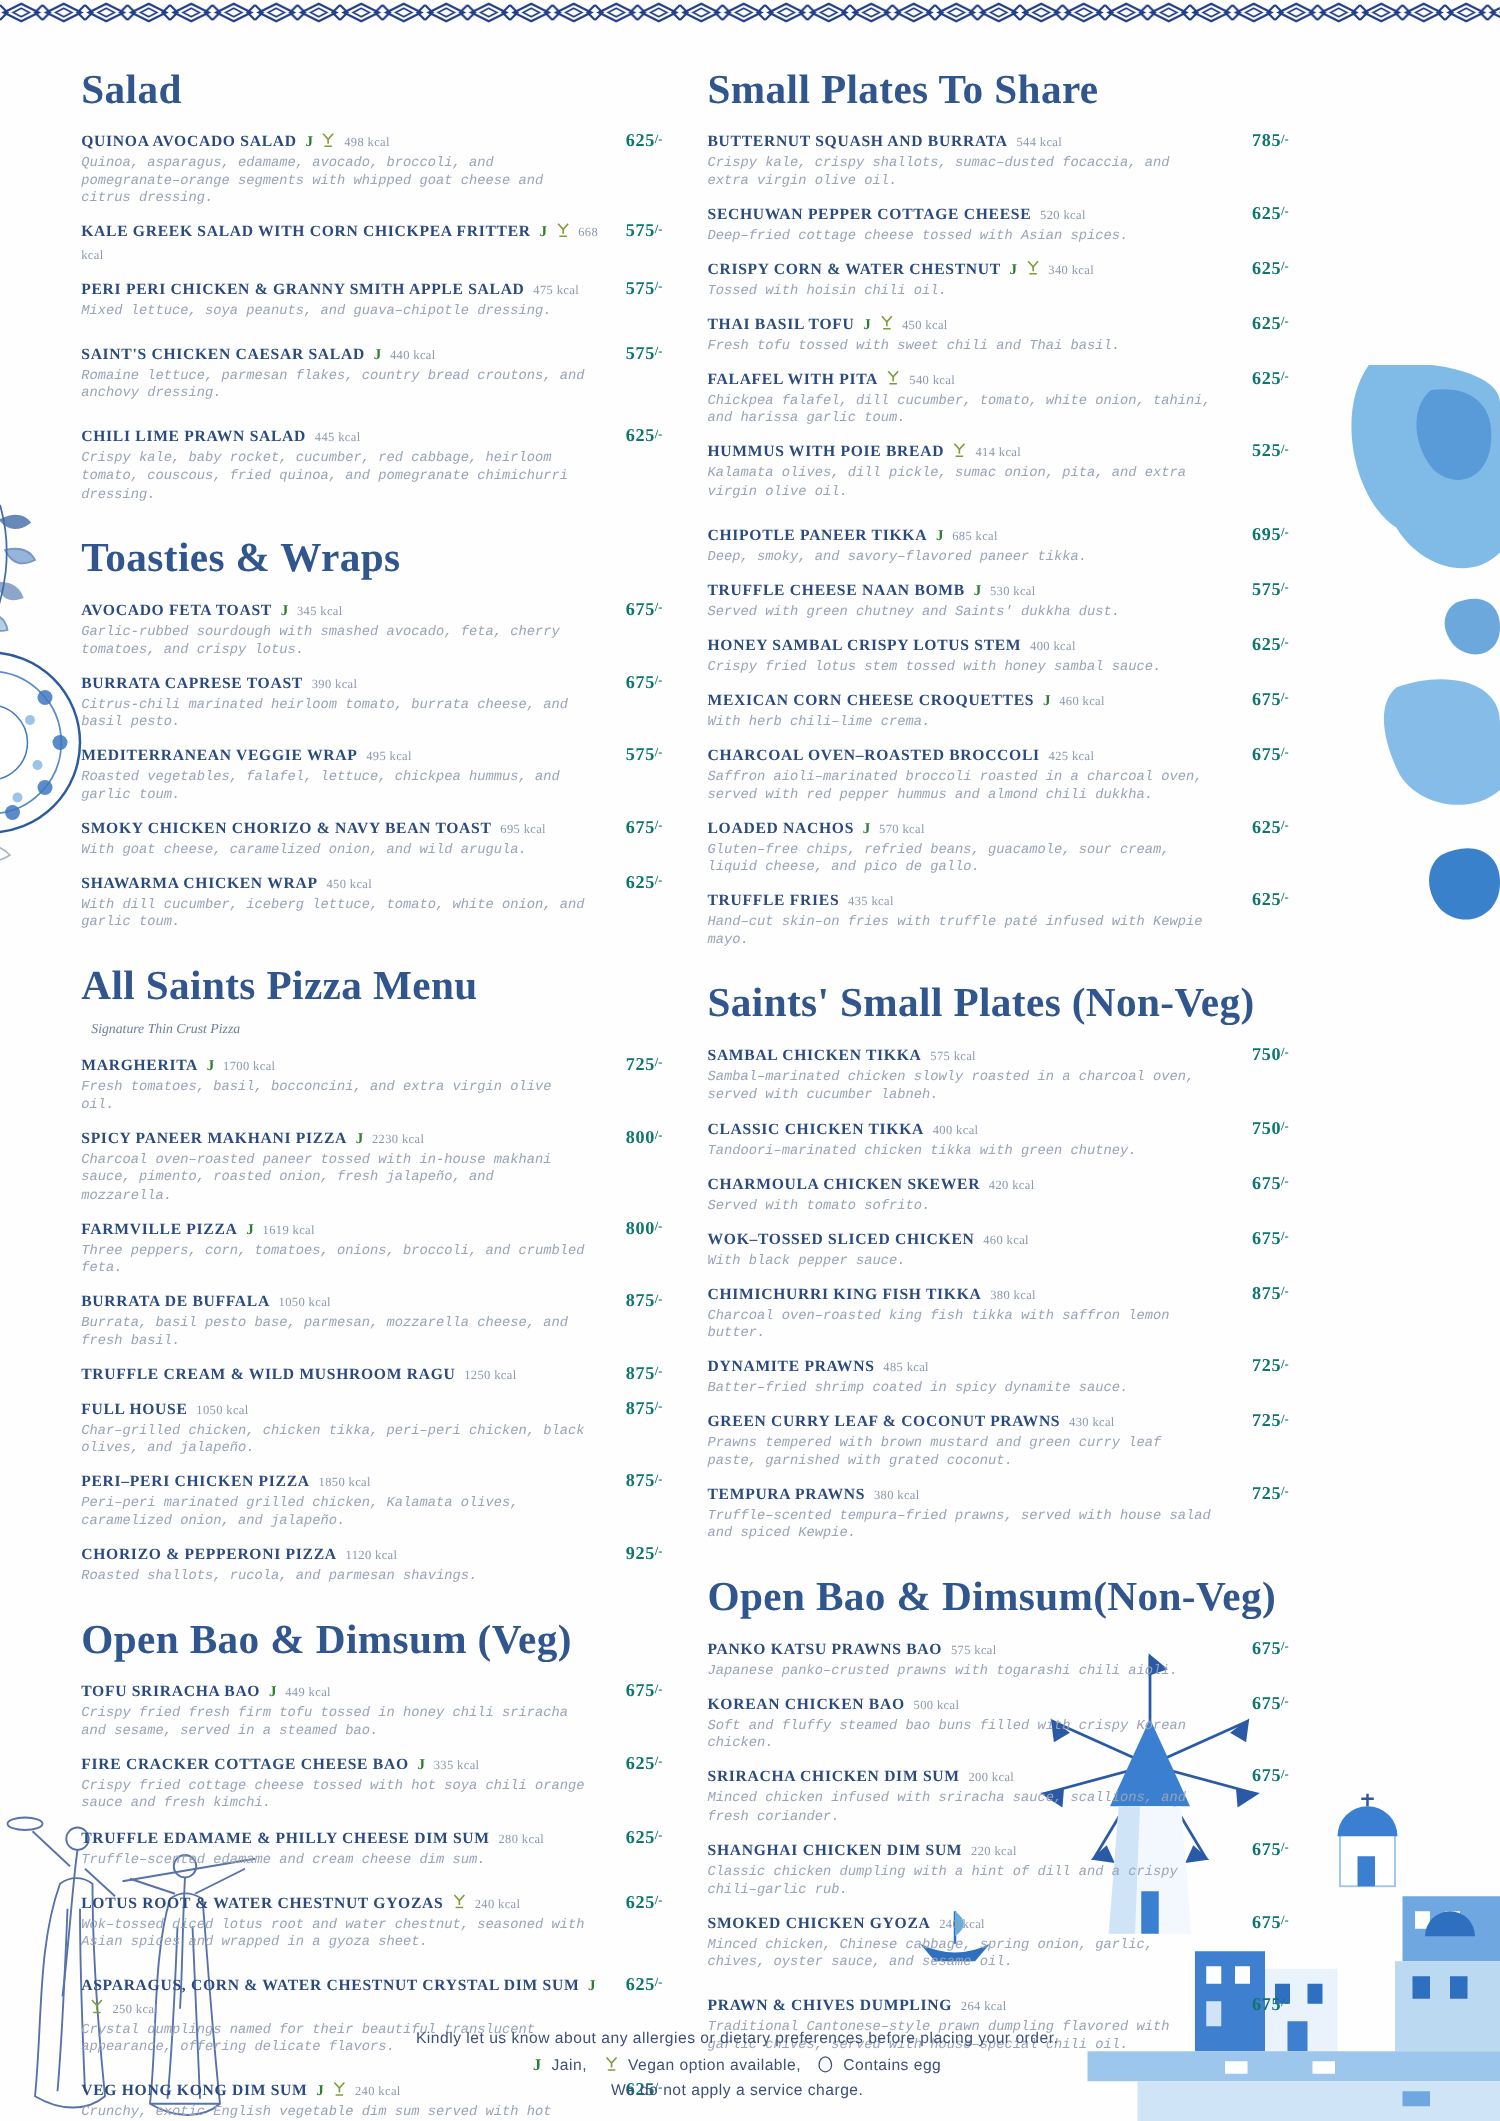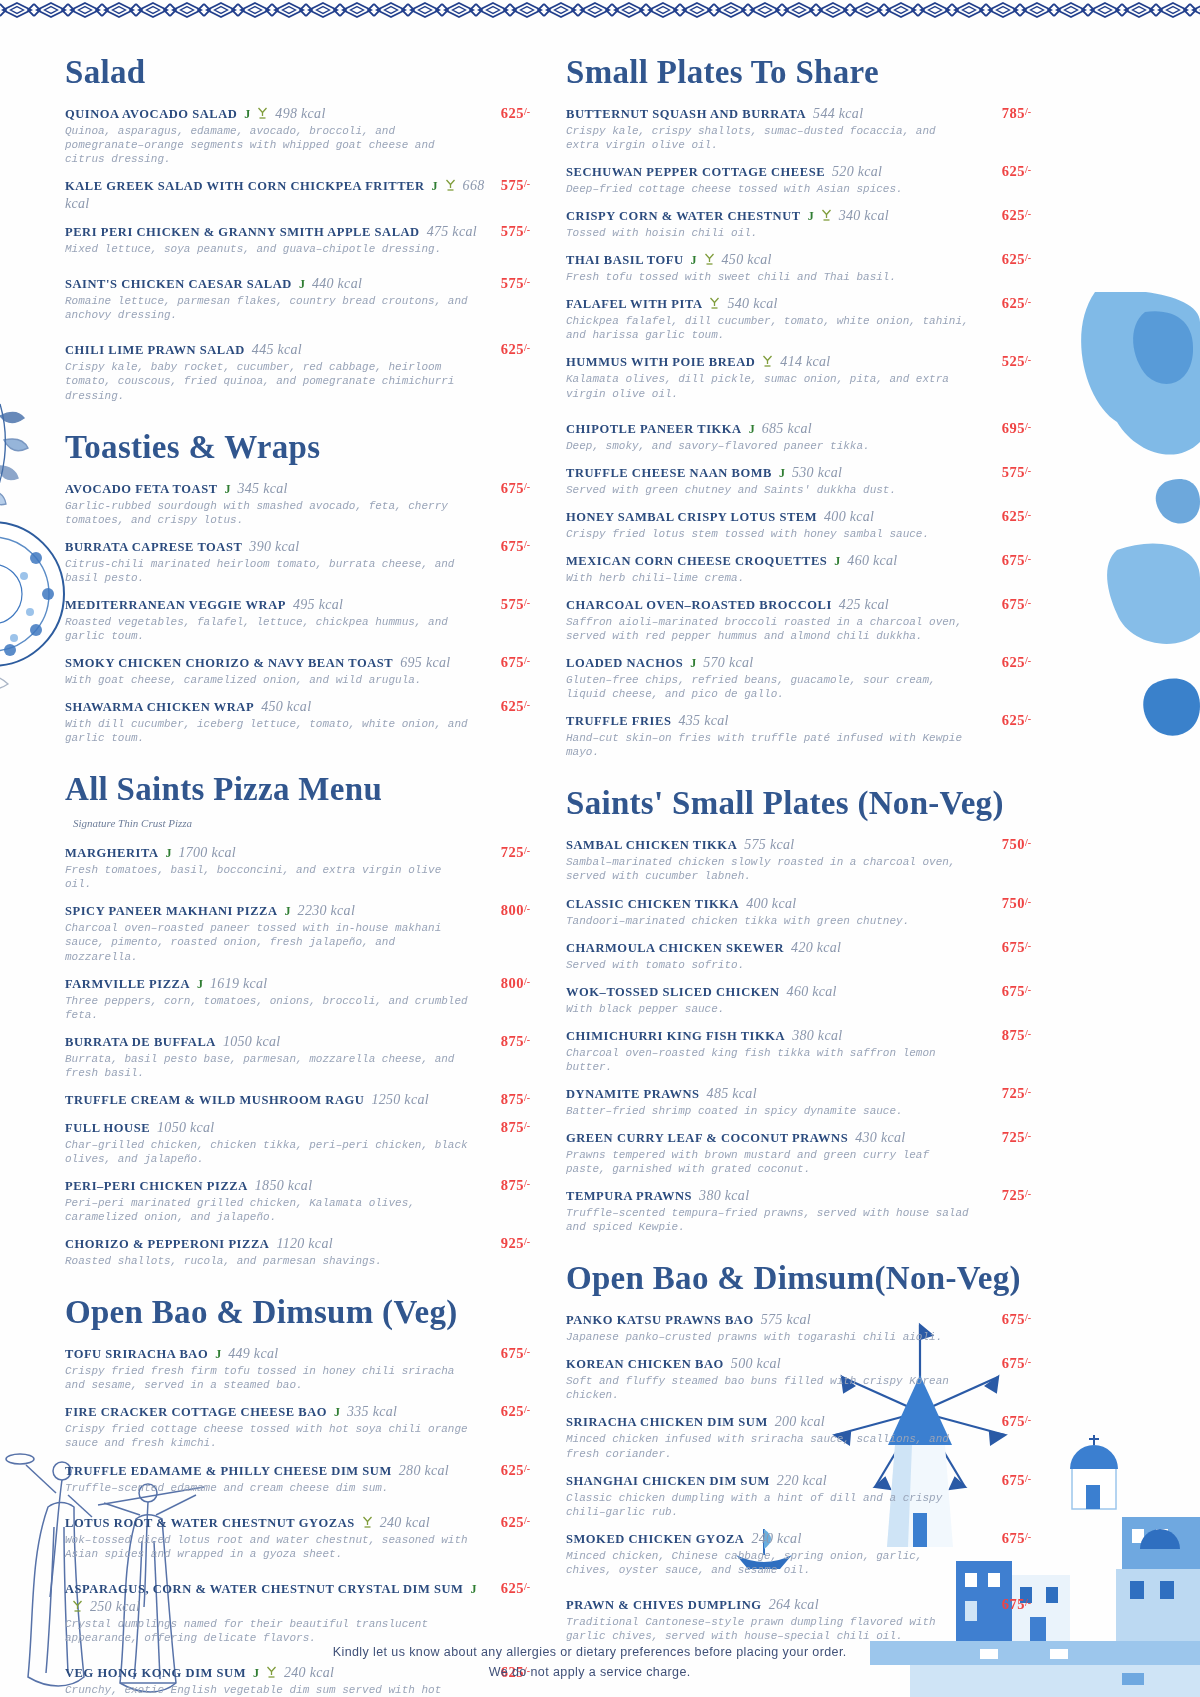--- a/index.html
+++ b/index.html
@@ -14,22 +14,22 @@
   .menu-section:first-child .section-title{margin-top:16px;}
   .section-subtitle{font-size:11px;font-style:italic;color:#6d7d99;margin:-4px 0 14px 8px;}
   .menu-item{margin-bottom:10px;}
   .menu-item.gap-before{margin-top:18px;}
   .item-head{display:flex;justify-content:space-between;align-items:baseline;}
   .item-left{flex:1;padding-right:10px;}
   .item-name{font-size:12.5px;font-weight:700;color:#2b4b7e;letter-spacing:.55px;}
   .diet-icon{display:inline-block;margin-left:7px;}
   .diet-icon.jain{color:#2f7d32;font-weight:700;font-size:12px;font-family:"Liberation Serif",serif;}
   .diet-icon svg{vertical-align:-1px;}
-  .item-kcal{font-size:14px;color:#8c98ae;margin-left:7px;letter-spacing:.3px;font-style:italic;}
-  .item-price{font-weight:700;color:#ef4444;white-space:nowrap;}
+  .item-kcal{font-size:10px;color:#8c98ae;margin-left:7px;letter-spacing:.3px;}
+  .item-price{font-weight:700;color:#0f766e;white-space:nowrap;}
   .item-price .pn{font-size:14.5px;letter-spacing:.5px;}
   .item-price .ps{font-size:10px;vertical-align:3px;}
   .item-desc{font-size:11px;font-style:italic;color:#99a4b8;line-height:1.28;margin-top:2px;width:88%;font-family:Liberation Mono, monospace;}
   
   .deco{position:absolute;z-index:1;pointer-events:none;}
   .deco-plate{left:-34px;top:398px;}
   .deco-islands{right:0;top:292px;}
   .deco-windmill{right:0;bottom:0;}
   .deco-figures{left:0;bottom:0;}
   
@@ -612,16 +612,30 @@
               <span class="item-price"><span class="pn">675</span><span class="ps">/-</span></span>
             </div>
             <div class="item-desc">Traditional Cantonese–style prawn dumpling flavored with garlic chives, served with house–special chili oil.</div>
           </div>
         </section>
       </div>
   </div>
 
   <div class="footer">
     <div class="f-line">Kindly let us know about any allergies or dietary preferences before placing your order.</div>
+    <div class="f-line legend">
+      <span class="diet-icon jain" style="margin-left:0">J</span>
+      <span>Jain,</span>
+      <span class="diet-icon"><svg width="11" height="12" viewBox="0 0 11 12">
+            <g fill="none" stroke="#7f9c3a" stroke-width="1.3">
+              <path d="M1.5,1 L5.5,5.5 L9.5,1"></path>
+              <path d="M5.5,5.5 L5.5,9"></path>
+              <path d="M2.5,11 L8.5,11"></path>
+            </g>
+          </svg></span>
+      <span>Vegan option available,</span>
+      <span class="egg-icon"></span>
+      <span>Contains egg</span>
+    </div>
     <div class="f-line">We do not apply a service charge.</div>
   </div>
 
 </div>
 
 </body></html>

